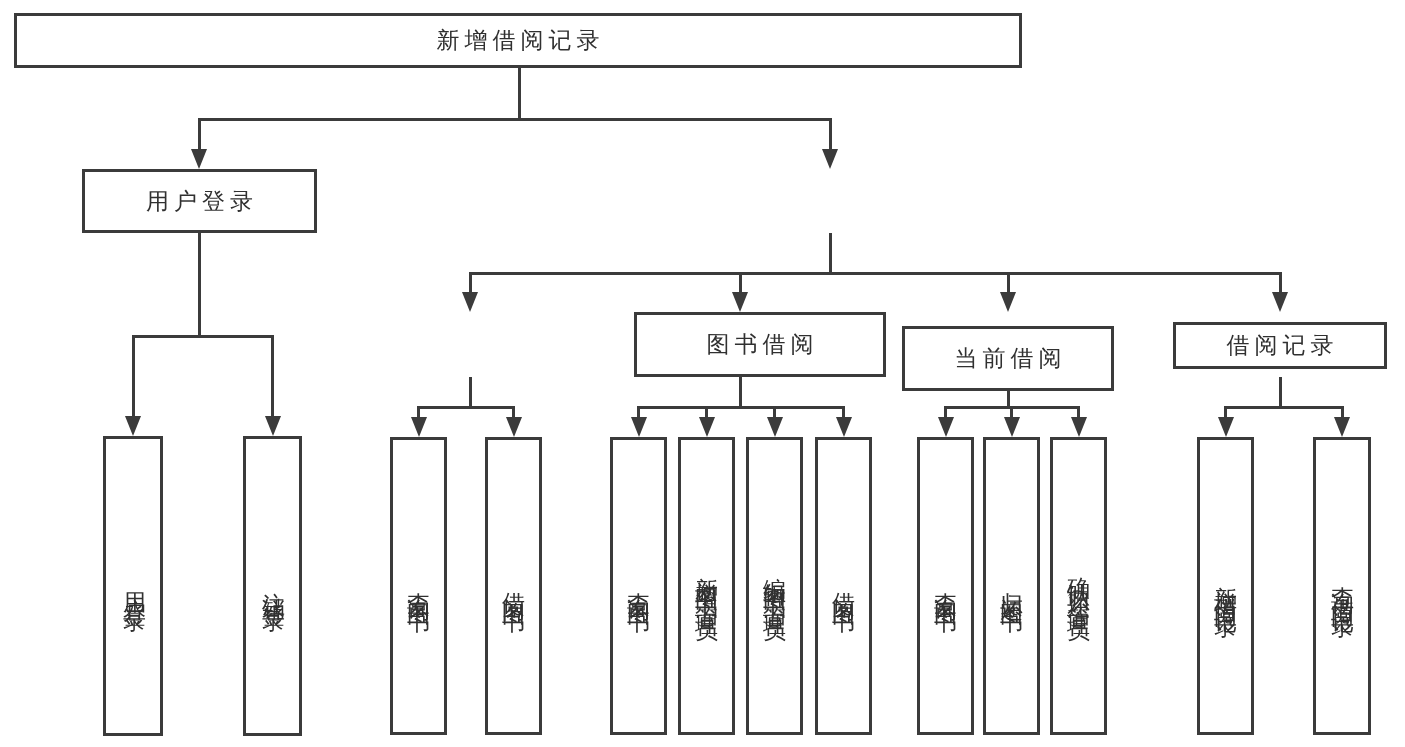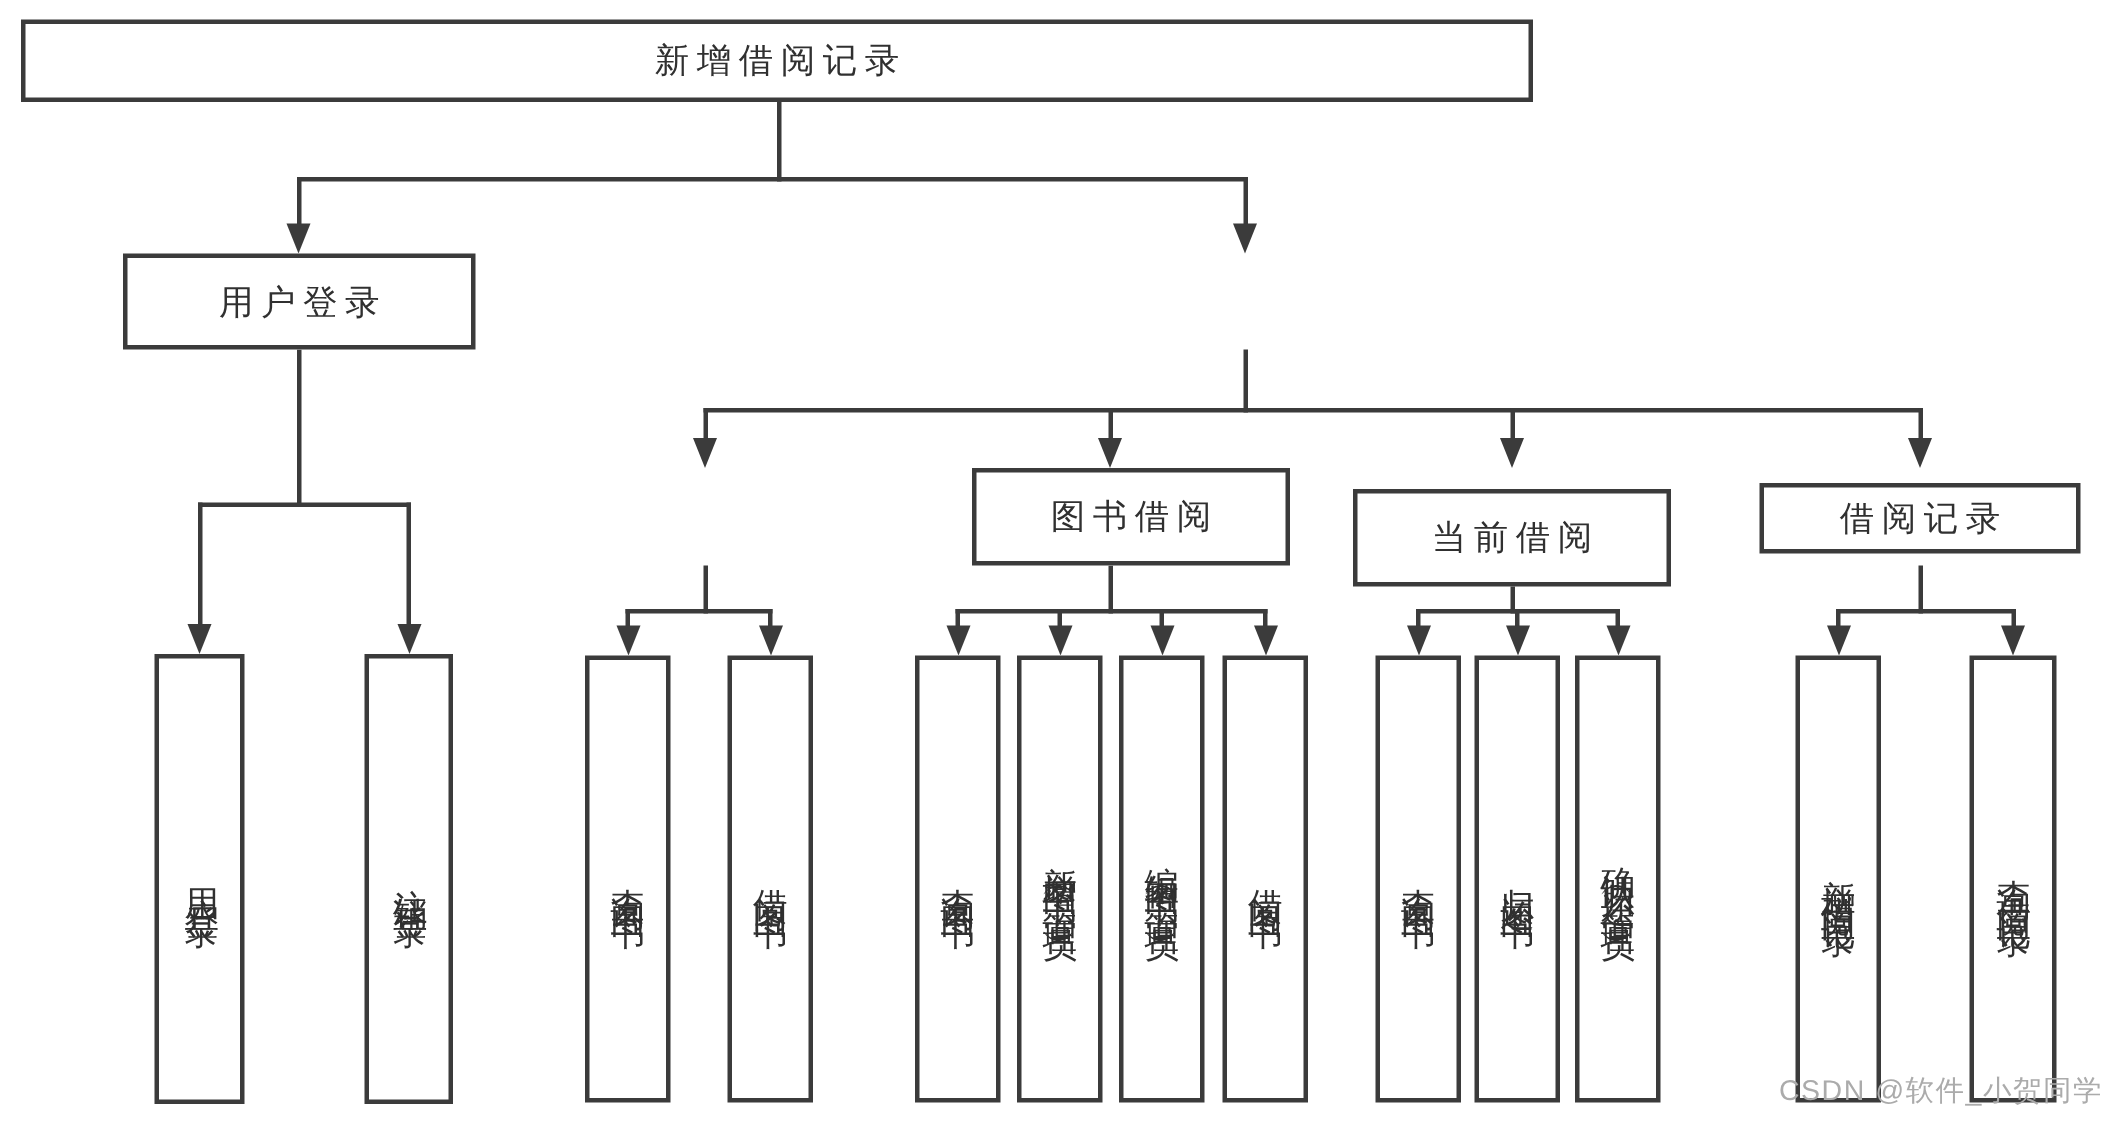--- a/index.html
+++ b/index.html
@@ -90,21 +90,21 @@
       <div class="vline" style="left: 1224px; top: 406px; width: 3px; height: 18px;"></div>
       <div class="arrow" style="left: 1217.5px; top: 417px;"></div>
       <div class="vline" style="left: 1340.5px; top: 406px; width: 3px; height: 18px;"></div>
       <div class="arrow" style="left: 1334px; top: 417px;"></div>
     </div>
 
   <div class="box lvl" style="left:14px;top:13px;width:1008px;height:55px">新增借阅记录</div>
 
   <div class="box lvl" style="left:82px;top:169px;width:235px;height:64px">用户登录</div>
 
-  <div class="box lvl" style="left:648px;top:312px;width:212px;height:65px">图书借阅</div>
+  <div class="box lvl" style="left:634px;top:312px;width:252px;height:65px">图书借阅</div>
   <div class="box lvl" style="left:902px;top:326px;width:212px;height:65px">当前借阅</div>
   <div class="box lvl" style="left:1173px;top:322px;width:214px;height:47px">借阅记录</div>
 
   <div class="box vbox lvl" style="left:103px;top:436px;width:60px;height:300px">用户登录</div>
   <div class="box vbox lvl" style="left:243px;top:436px;width:59px;height:300px">注销登录</div>
 
   <div class="box vbox lvl" style="left:390px;top:437px;width:57px;height:298px">查询图书</div>
   <div class="box vbox lvl" style="left:485px;top:437px;width:57px;height:298px">借阅图书</div>
 
   <div class="box vbox lvl" style="left:610px;top:437px;width:57px;height:298px">查询图书</div>
@@ -112,14 +112,13 @@
   <div class="box vbox lvl" style="left:746px;top:437px;width:57px;height:298px">编辑图书（管理员）</div>
   <div class="box vbox lvl" style="left:815px;top:437px;width:57px;height:298px">借阅图书</div>
 
   <div class="box vbox lvl" style="left:917px;top:437px;width:57px;height:298px">查询图书</div>
   <div class="box vbox lvl" style="left:983px;top:437px;width:57px;height:298px">归还图书</div>
   <div class="box vbox lvl" style="left:1050px;top:437px;width:57px;height:298px">确认归还（管理员）</div>
 
   <div class="box vbox lvl" style="left:1197px;top:437px;width:57px;height:298px">新增借阅记录</div>
   <div class="box vbox lvl" style="left:1313px;top:437px;width:58px;height:298px">查询借阅记录</div>
 
-  <div id="watermark">CSDN @软件_小贺同学</div>
 </div>
 
 </body></html>

